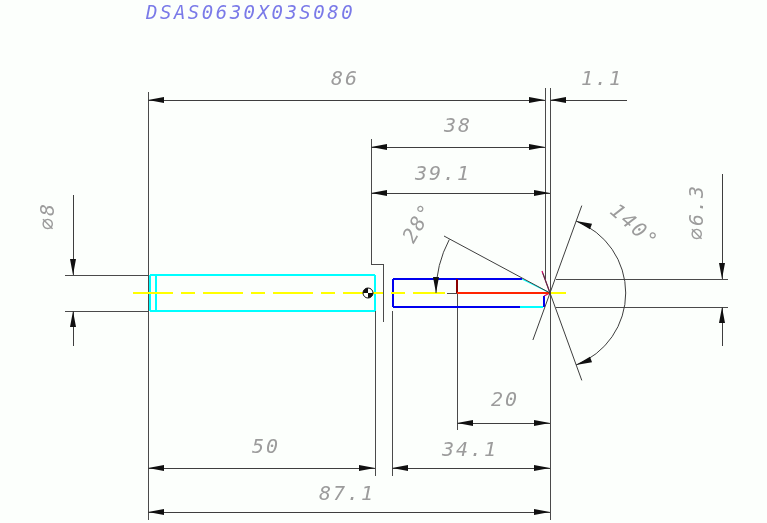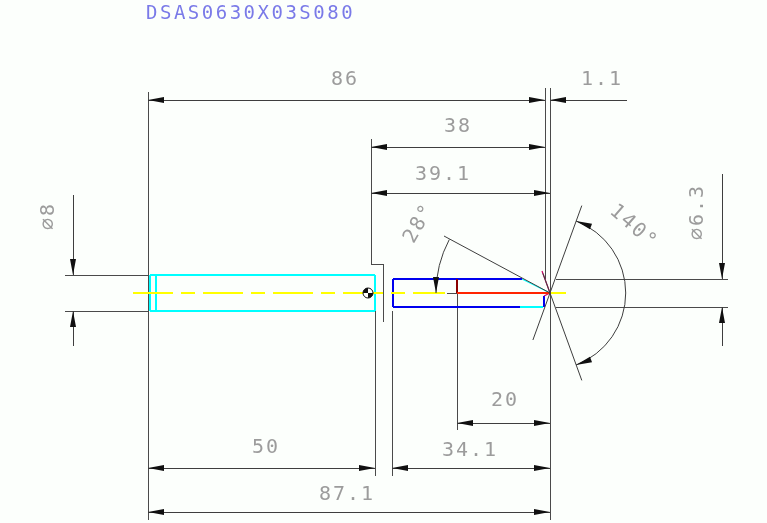--- a/index.html
+++ b/index.html
@@ -1,17 +1,17 @@
 <!DOCTYPE html>
 <html><head>
 <meta charset="utf-8">
 <style>
   html,body{margin:0;padding:0;}
   body{width:767px;height:523px;background:#fcfffc;font-family:"DejaVu Sans Mono","Liberation Mono",monospace;overflow:hidden;}
-  .stage{position:relative;width:695px;height:523px;}
+  .stage{position:relative;width:695px;height:523px;font-style:italic;}
   svg{display:block;}
   .dimline{stroke:#3e3e3e;stroke-width:1;fill:none;}
   .extline{stroke:#4a4a4a;stroke-width:1;fill:none;}
   .hv{shape-rendering:crispEdges;}
   .arrow{fill:#101010;stroke:none;}
   .dimtext{fill:#9c9c9c;font-size:20px;letter-spacing:2px;}
   .title-text{fill:#7a7ae8;font-size:19px;letter-spacing:2.5px;}
   .cyanline{stroke:#00ffff;stroke-width:1.2;fill:none;}
   .blueline{stroke:#0000ee;stroke-width:1.2;fill:none;}
   .yellowline{stroke:#ffff00;stroke-width:1.2;fill:none;}

